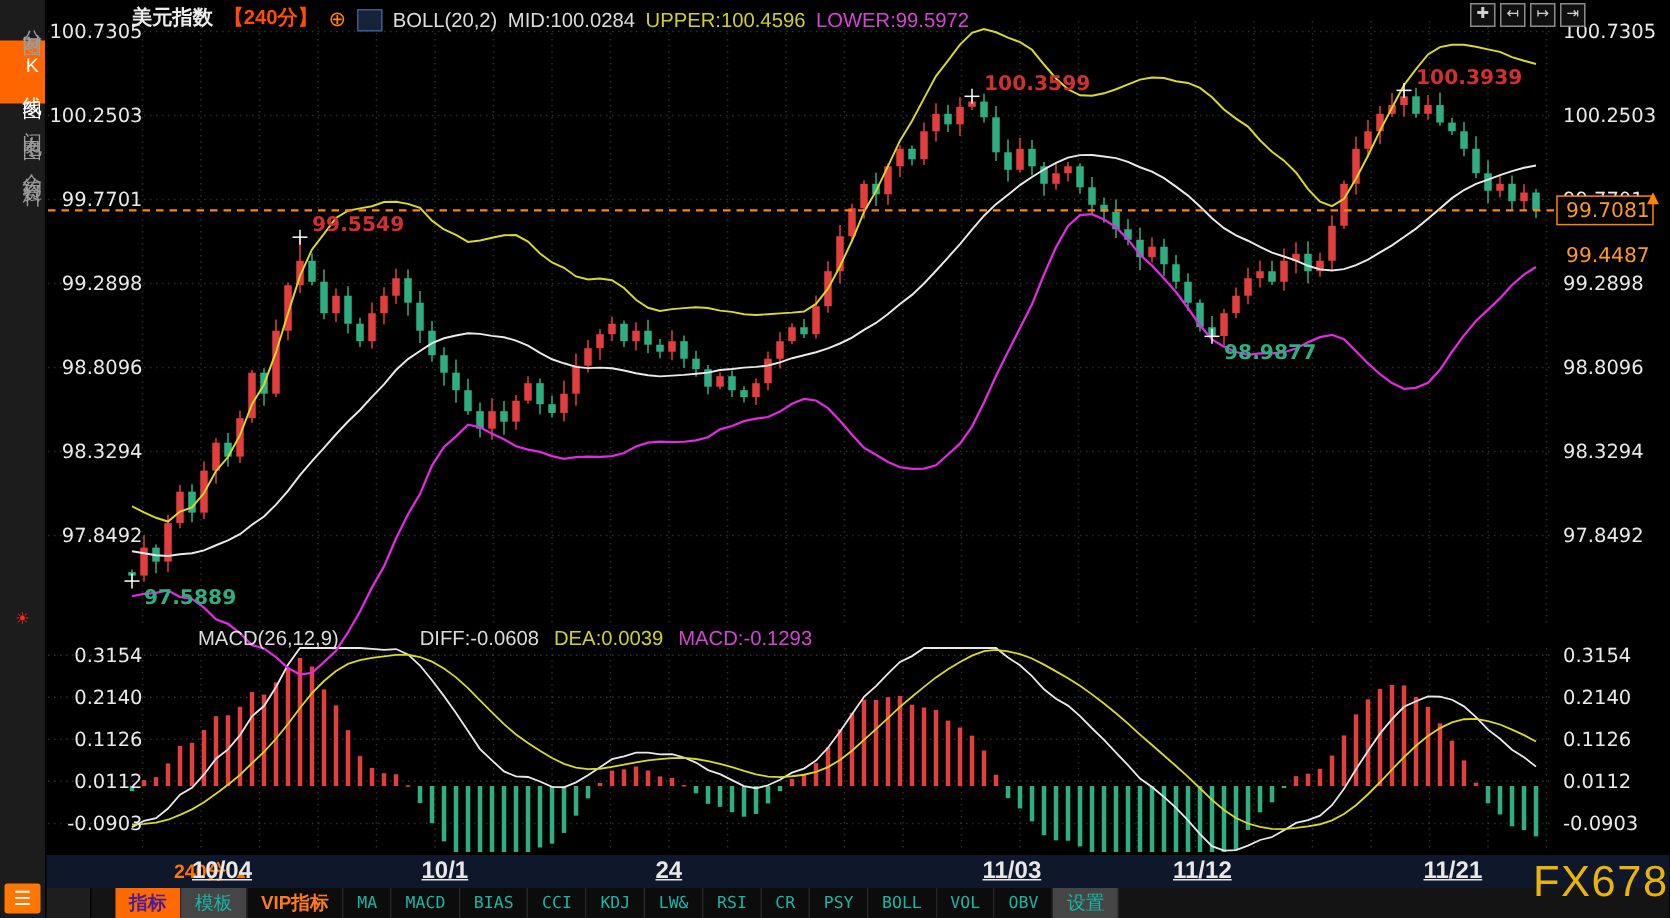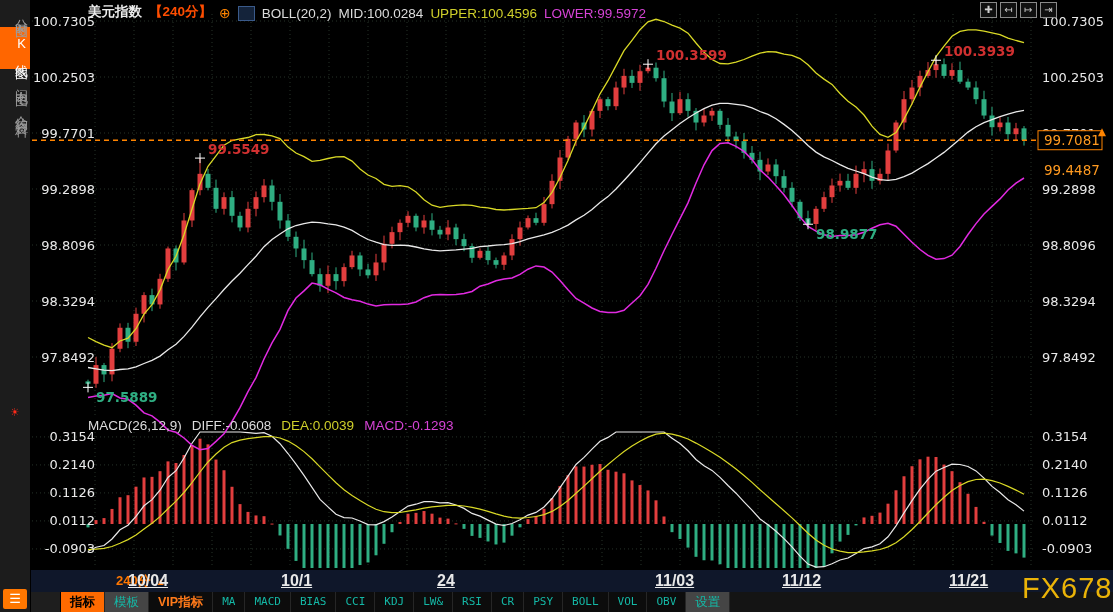--- a/index.html
+++ b/index.html
@@ -28,36 +28,36 @@
   .hdr .chip{width:15px;height:13px;background:#14233a;border:1px solid #3a5a8a;display:inline-block;}
   .hdr .w{color:#dcdcdc;}
   .hdr .y{color:#cfcf2a;}
   .hdr .m{color:#d543d5;}
   .tr-icons{position:absolute;left:980px;top:2px;z-index:6;display:flex;gap:3px;}
   .tr-icons .ic{width:15px;height:14px;border:1px solid #8a8a8a;background:#101010;color:#cfcfcf;
                 font-size:10px;line-height:14px;text-align:center;cursor:pointer;}
   
   .macd-hdr{position:absolute;left:88px;top:418px;z-index:5;display:flex;gap:10px;
             font-size:13.5px;white-space:nowrap;}
-  .macd-hdr .w{color:#dcdcdc;} .macd-hdr .y{color:#cfcf2a;} .macd-hdr .m{color:#d543d5;}
+  .macd-hdr .w{color:#dcdcdc;margin-left:44px;} .macd-hdr .y{color:#cfcf2a;} .macd-hdr .m{color:#d543d5;}
   
   .timeline{position:absolute;left:0;top:570px;width:1113px;height:22px;background:#0f172a;z-index:4;margin-left:28px;}
   .tl-period{position:absolute;left:88px;top:2px;color:#ff7700;font-weight:bold;font-size:13px;cursor:pointer;}
   .tl-tri{color:#ff7700;font-size:10px;margin-left:5px;}
   .tl-date{position:absolute;top:2px;color:#e8e8e8;font-weight:bold;font-size:16px;text-decoration:underline;}
   .tl-tip{position:absolute;top:1px;background:#000;color:#ff8a00;font-size:13px;
           padding:1px 5px;white-space:nowrap;z-index:6;}
   
   .toolbar{position:absolute;left:30px;top:592px;width:1083px;height:20px;background:#141414;
            display:flex;align-items:stretch;z-index:5;}
   .tb-spacer{width:30px;background:#1e1e1e;border-right:1px solid #000;}
   .tb-btn{padding:0 9px;font-size:12.5px;line-height:20px;color:#14b8a6;background:#0c0c0c;
           border-right:1px solid #262626;cursor:pointer;white-space:nowrap;}
   .tb-btn.mono{font-family:"DejaVu Sans Mono","Liberation Mono",monospace;font-size:11px;}
-  .tb-btn.active{background:#ff6a00;color:#000000;font-weight:bold;}
+  .tb-btn.active{background:#ff6a00;color:#4c1d95;font-weight:bold;margin-left:16px;}
   .tb-btn.gray{background:#454545;}
   .tb-btn.vip{color:#ff7a1a;font-weight:bold;}
   
   .watermark{position:absolute;left:1022px;top:572px;z-index:7;color:#eab308;font-size:29px;
              letter-spacing:1px;font-weight:500;}
 </style>
 </head>
 <body>
 
 <div id="chart-box"><svg width="1113" height="570" viewBox="0 0 1113 570" style="font-family:'DejaVu Sans','Liberation Sans',sans-serif">

